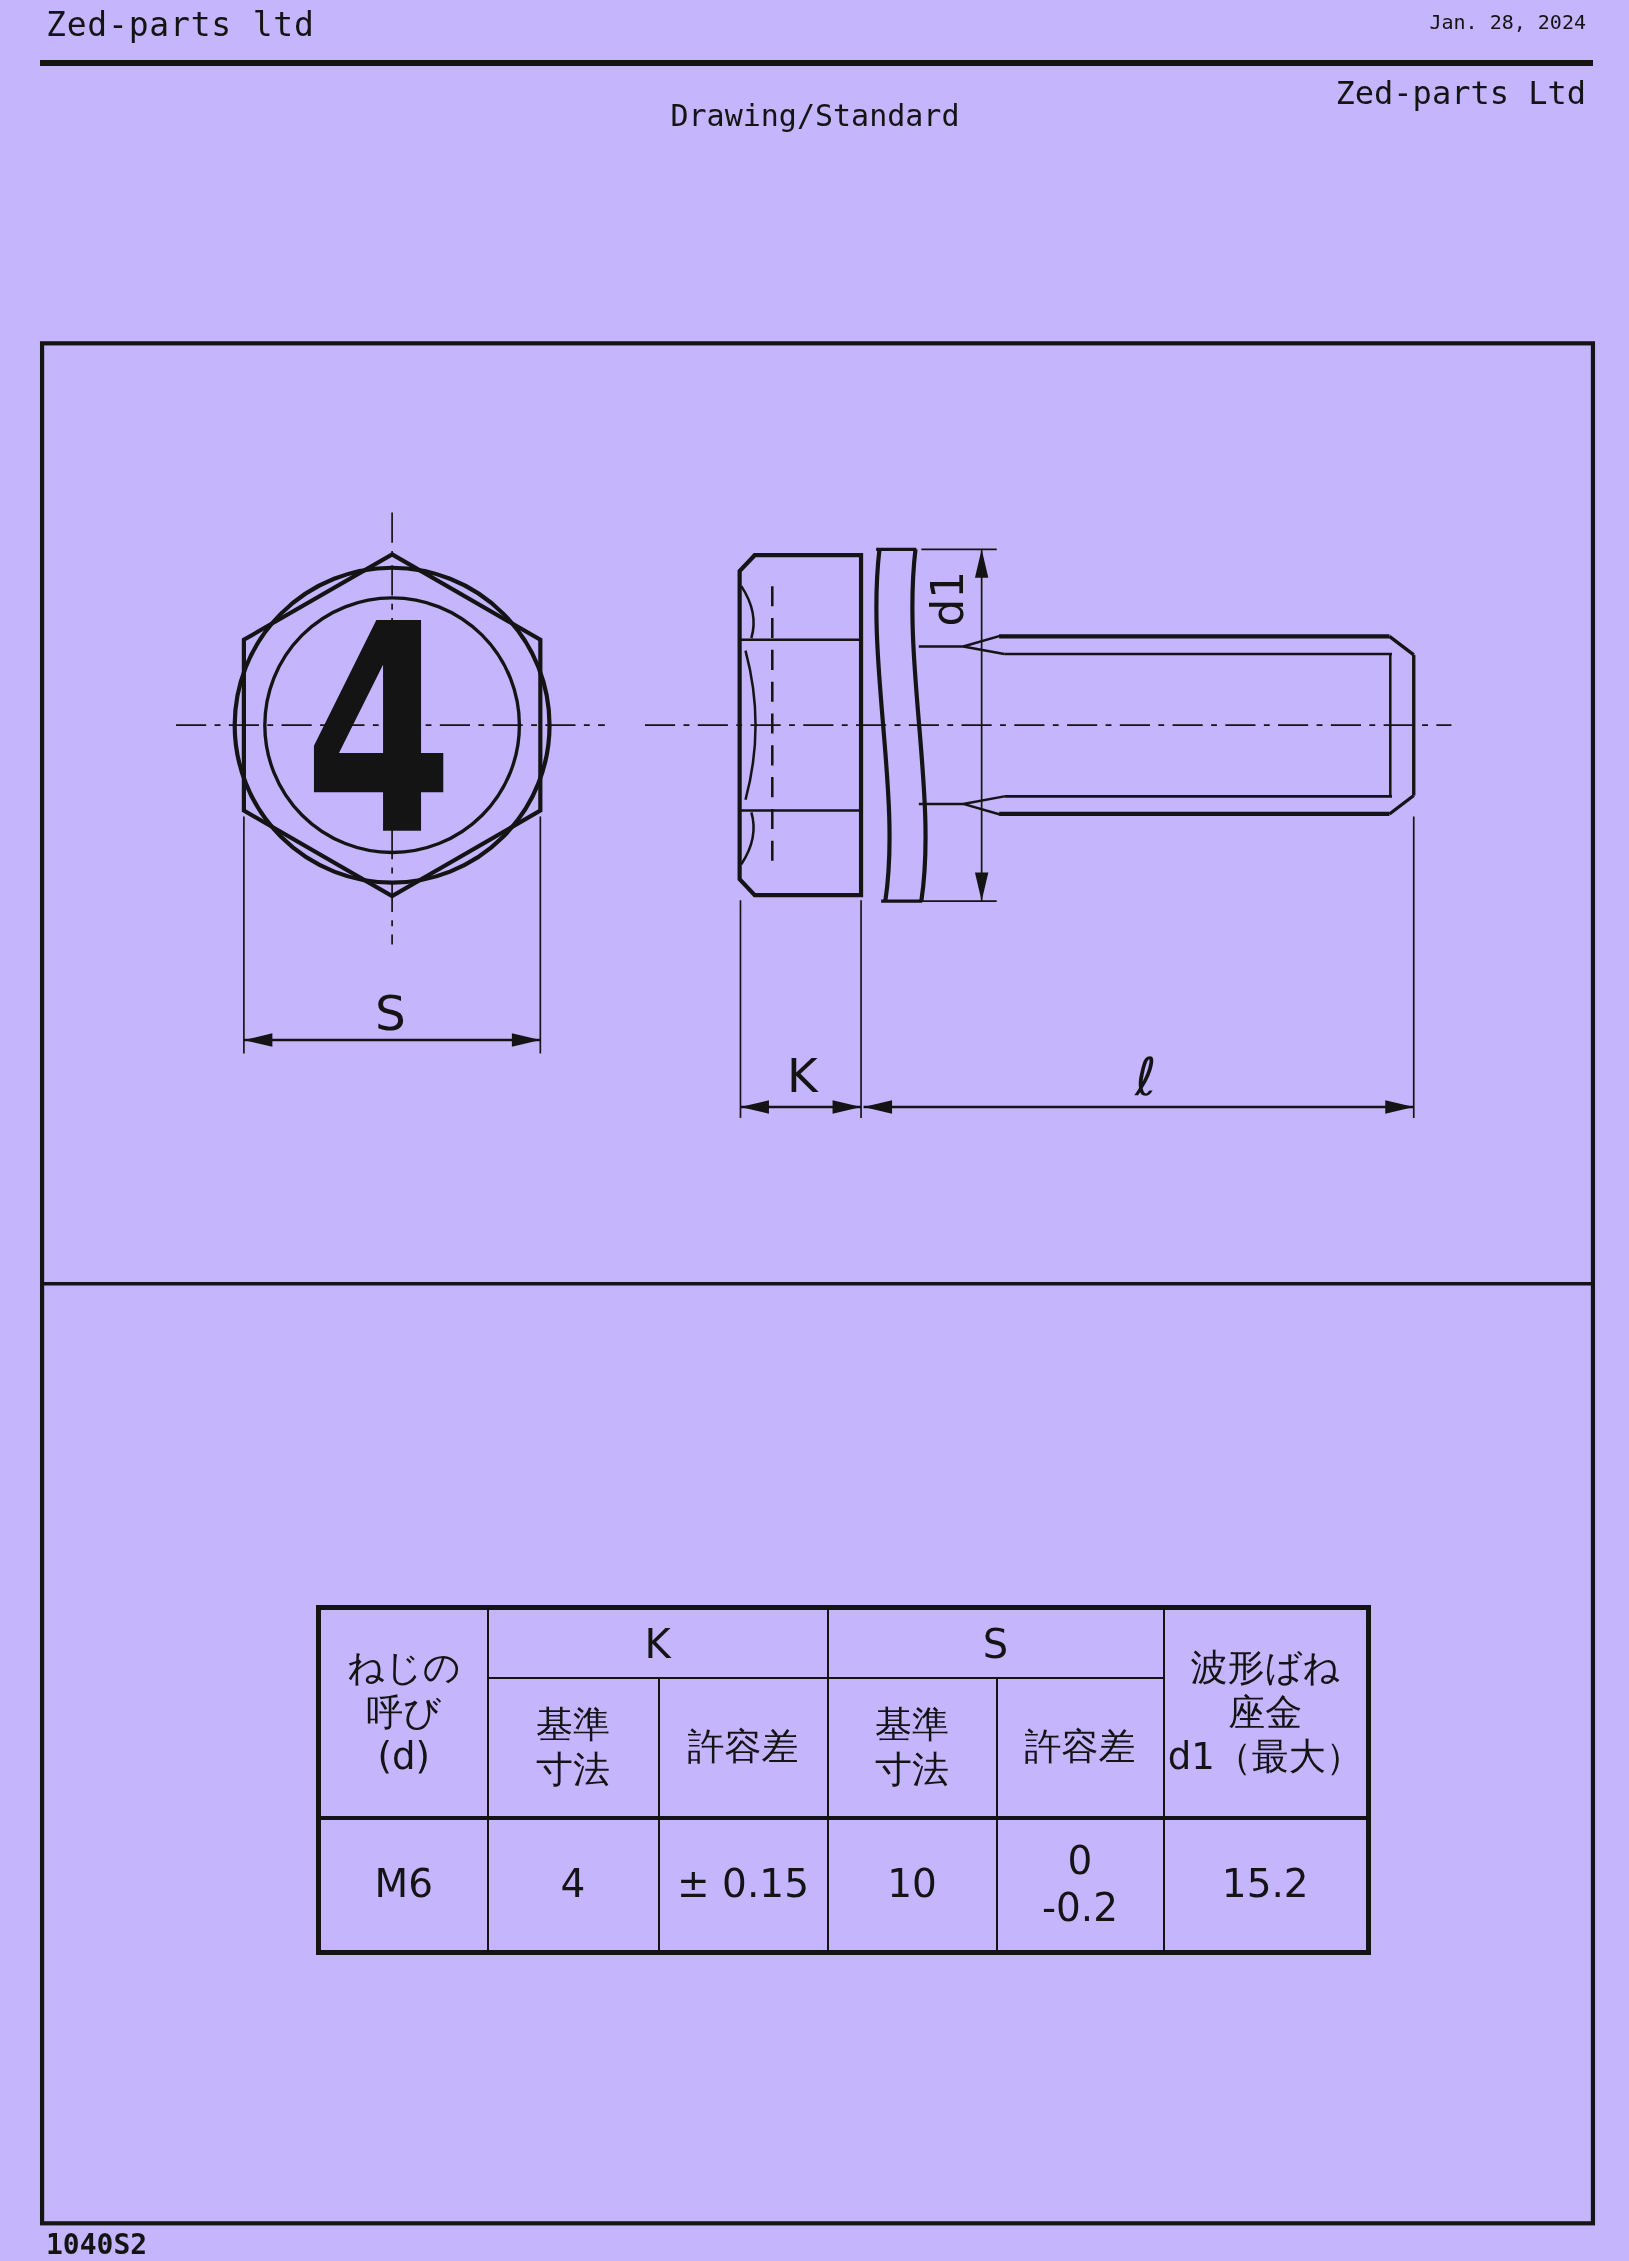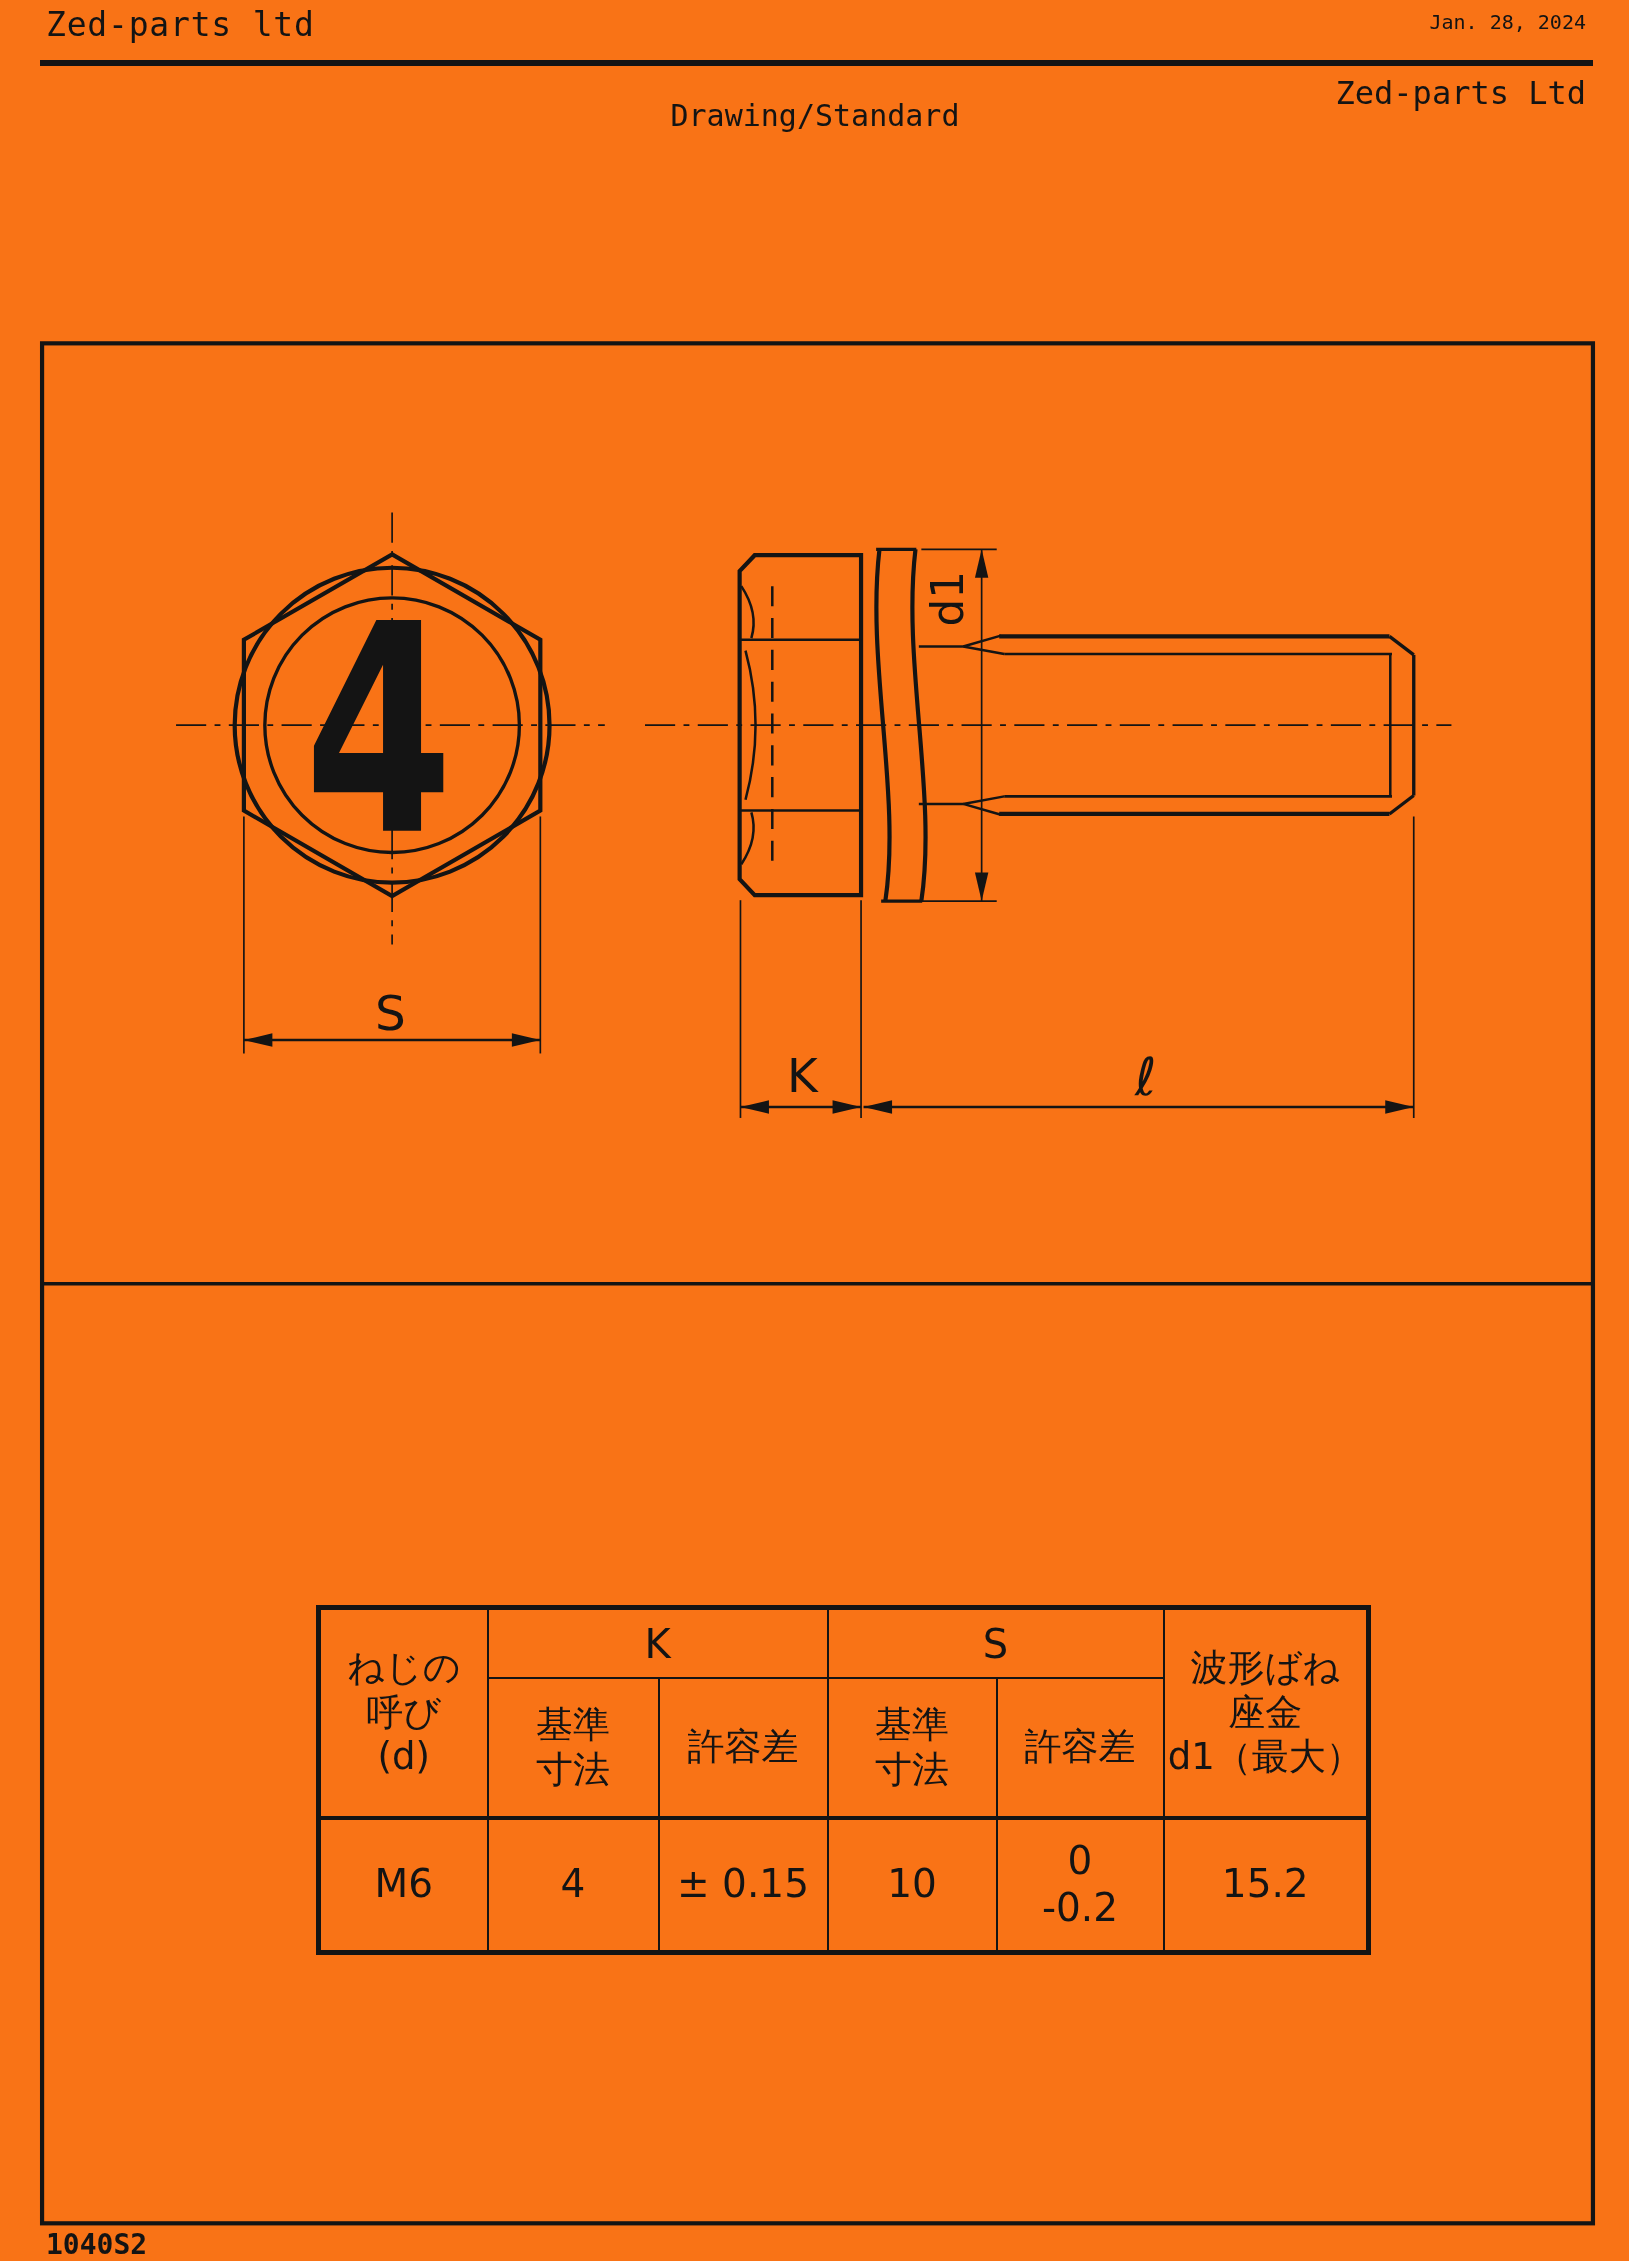--- a/index.html
+++ b/index.html
@@ -1,19 +1,19 @@
 <!DOCTYPE html>
 <html style="font-size:13.4px"><head>
 <meta charset="utf-8">
 <style>
   html,body{margin:0;padding:0;background:#ffffff;}
   .page{
     position:relative;
     width:1630px;height:2261px;
-    background:#f97316;
+    background:#c4b5fd;
     font-family:"DejaVu Sans",sans-serif;
     color:#141414;
     overflow:hidden;
   }
   .mono{font-family:"DejaVu Sans Mono","Liberation Mono",monospace;}
   .hdr-company{position:absolute;left:46px;top:5px;font-size:33px;letter-spacing:0.8px;}
   .hdr-date{position:absolute;right:44px;top:10px;font-size:20px;}
   .hdr-rule{position:absolute;left:40px;top:60px;width:1553px;height:5.9px;background:#141414;}
   .hdr-company2{position:absolute;right:44px;top:74px;font-size:32px;}
   .doc-type{position:absolute;left:0;top:98px;width:100%;text-align:center;font-size:30px;}

